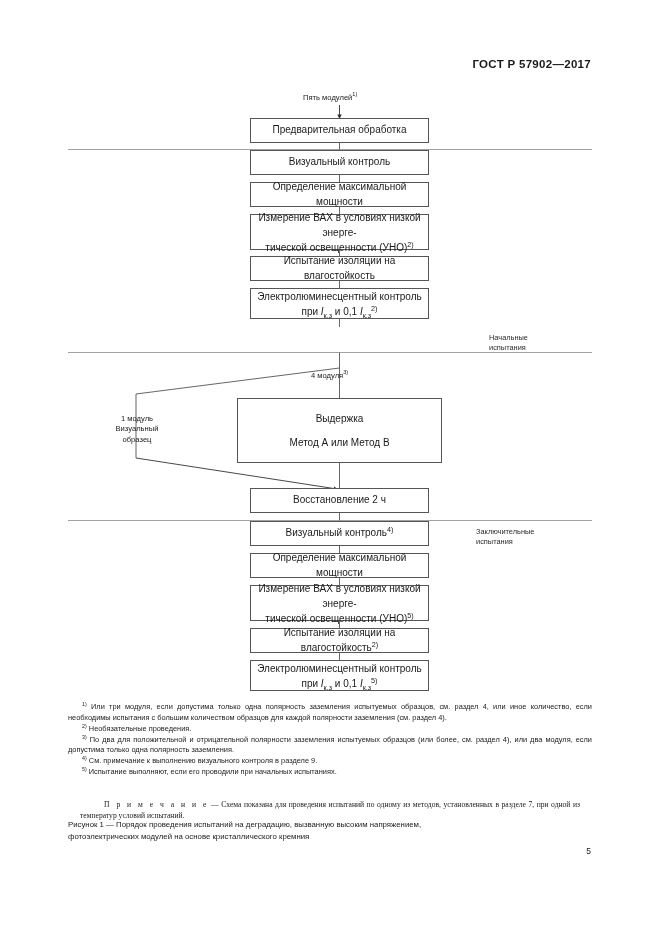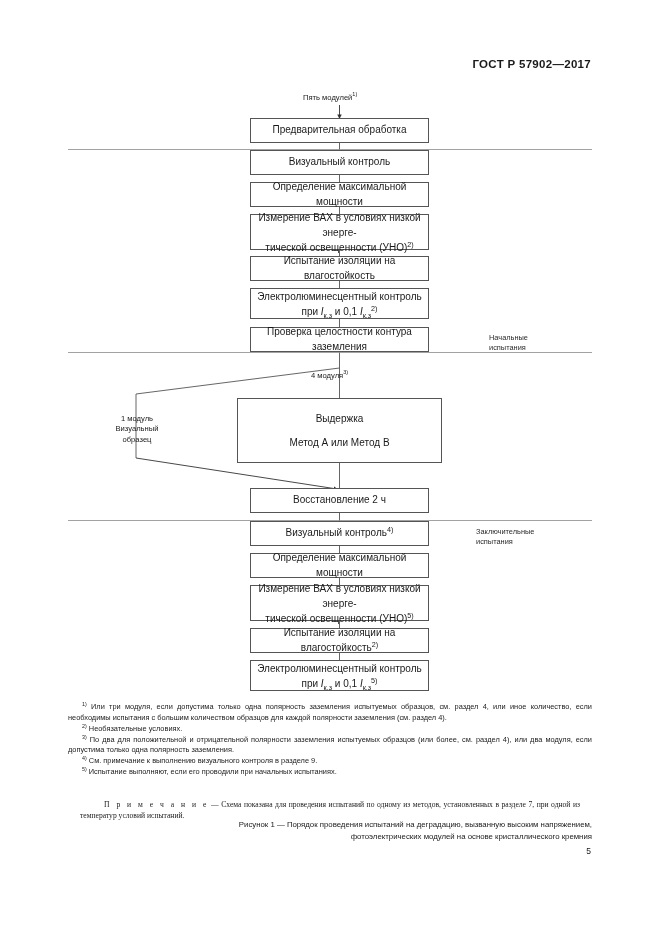--- a/index.html
+++ b/index.html
@@ -130,21 +130,21 @@
   }
   .remark .sp { letter-spacing: 2.2px; }
 
   .caption {
     position: absolute;
     left: 68px;
     top: 819px;
     width: 524px;
     font-size: 7.8px;
     line-height: 1.5;
-    text-align: right;
+    text-align: left;
   }
 
   .pageno {
     position: absolute;
     right: 70px;
     top: 846px;
     font-size: 8.5px;
   }
 </style>
 </head>
@@ -223,23 +223,20 @@
       <span class="node-inner">Испытание  изоляции на влагостойкость</span>
     </div>
 
     <div class="node two-line" style="top:288px; height:31px;">
       <span class="node-inner">
         <span>Электролюминесцентный контроль</span><br>
         <span>при </span><i class="var">I</i><span class="sub">к.з</span><span> и 0,1 </span><i class="var">I</i><span class="sub">к.з</span><span class="sup">2)</span>
       </span>
     </div>
 
-    <div class="node" style="top:327px; height:25px;">
-      <span class="node-inner">Проверка целостности контура заземления</span>
-    </div>
 
     <div class="lbl phase" style="left:489px; top:333px;">
       <span>Начальные</span><br>
       <span>испытания</span>
     </div>
 
     <div class="lbl" style="left:311px; top:371px;">
       <span>4  модуля</span><span class="sup">3)</span>
     </div>
 
@@ -292,21 +289,21 @@
 
     <div class="lbl phase" style="left:476px; top:527px;">
       <span>Заключительные</span><br>
       <span>испытания</span>
     </div>
 
   </div>
 
   <div class="notes">
     <p class="note-ind"><span class="sup">1)</span> <span>Или три модуля, если допустима только одна полярность заземления испытуемых образцов, см. раздел 4, или иное количество, если необходимы испытания с большим количеством образцов для каждой полярности заземления (см. раздел 4).</span></p>
-    <p class="note-ind"><span class="sup">2)</span> <span>Необязательные условиях.</span></p>
+    <p class="note-ind"><span class="sup">2)</span> <span>Необязательные проведения.</span></p>
     <p class="note-ind"><span class="sup">3)</span> <span>По два для положительной и отрицательной полярности заземления испытуемых образцов (или более, см. раздел 4), или два модуля, если допустима только одна полярность заземления.</span></p>
     <p class="note-ind"><span class="sup">4)</span> <span>См. примечание к выполнению визуального контроля в разделе 9.</span></p>
     <p class="note-ind"><span class="sup">5)</span> <span>Испытание выполняют, если его проводили при начальных испытаниях.</span></p>
   </div>
 
   <div class="remark">
     <p class="note-ind" style="margin:12px; text-indent:24px;font-family:Liberation Serif, serif;"><span class="sp">П р и м е ч а н и е</span><span> — </span><span>Схема показана для проведения испытаний по одному из методов, установленных в разделе 7, при одной из температур условий испытаний.</span></p>
   </div>
 
   <div class="caption">

